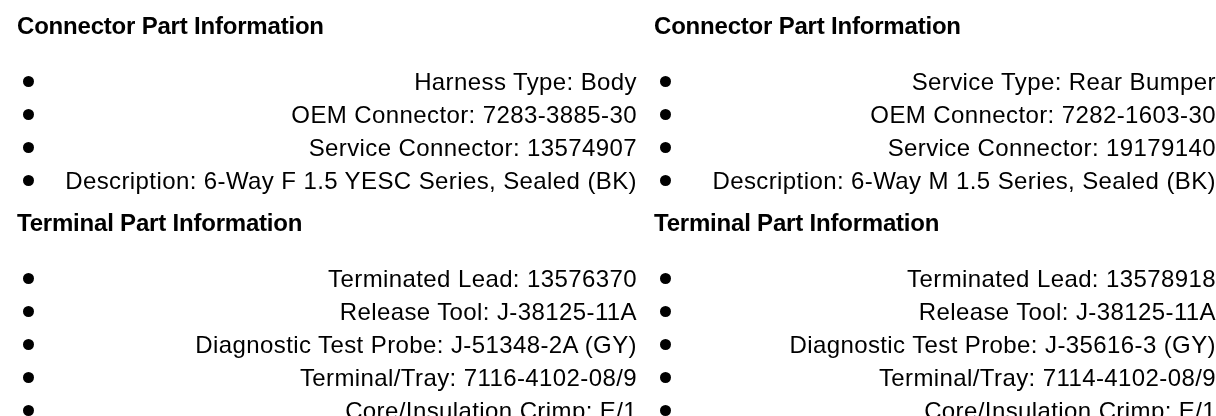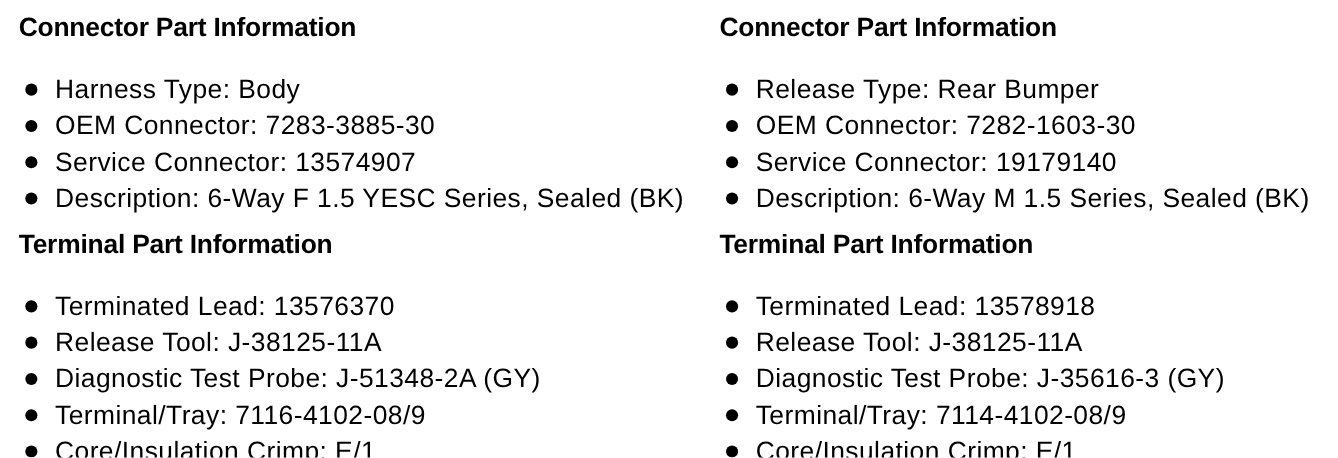--- a/index.html
+++ b/index.html
@@ -29,20 +29,21 @@
     font-size: 24px;
     font-weight: bold;
     line-height: 27px;
     letter-spacing: -0.2px;
     white-space: nowrap;
   }
   ul.info-list {
     list-style: none;
     margin: 26px 0 10px 0;
     padding: 0;
+    text-align: right;
   }
   ul.info-list li {
     position: relative;
     padding-left: 45px;
     line-height: 33px;
     letter-spacing: 0.4px;
     white-space: nowrap;
   }
   .bullet {
     position: absolute;
@@ -103,21 +104,21 @@
         <span>Core/Insulation Crimp: E/1</span>
       </li>
     </ul>
   </div>
 
   <div class="col">
     <h3 class="section-heading">Connector Part Information</h3>
     <ul class="info-list">
       <li>
         <span class="bullet"></span>
-        <span>Release Type: Rear Bumper</span>
+        <span>Service Type: Rear Bumper</span>
       </li>
       <li>
         <span class="bullet"></span>
         <span>OEM Connector: 7282-1603-30</span>
       </li>
       <li>
         <span class="bullet"></span>
         <span>Service Connector: 19179140</span>
       </li>
       <li>

